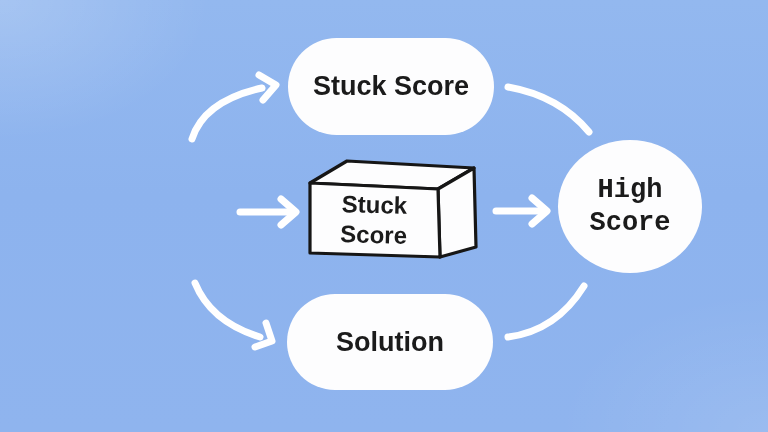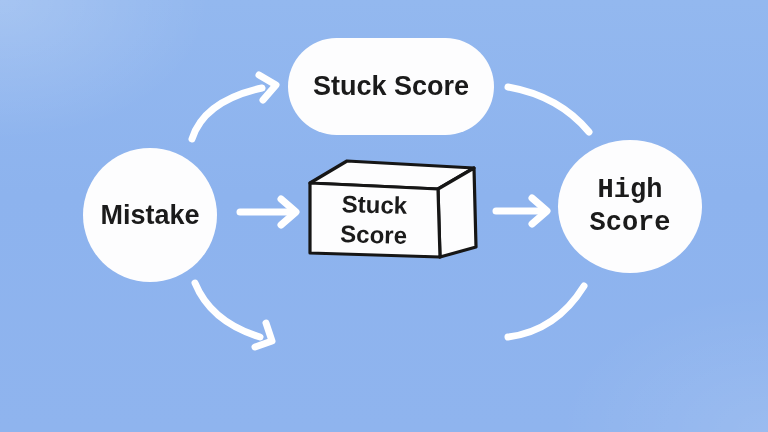--- a/index.html
+++ b/index.html
@@ -126,30 +126,30 @@
 
     <path class="edge" d="M 508 337 Q 556 331 584 286"></path>
 
     <g>
       <polygon class="box-face" points="310,183 347,161 474,168 438,189"></polygon>
       <polygon class="box-face" points="438,189 474,168 476,247 440,257"></polygon>
       <polygon class="box-face" points="310,183 438,189 440,257 310,253"></polygon>
     </g>
   </svg>
 
-  <div class="node node-mistake">
-    <span>Mistake</span>
-  </div>
 
   <div class="node node-stuck-score-pill">
     <span>Stuck Score</span>
   </div>
 
   <div class="box-label">
     <span>Stuck Score</span>
   </div>
 
+  <div class="node node-solution">
+    <span>Solution</span>
+  </div>
 
   <div class="node node-high-score">
     <span>High Score</span>
   </div>
 
 </div>
 
 </body></html>

